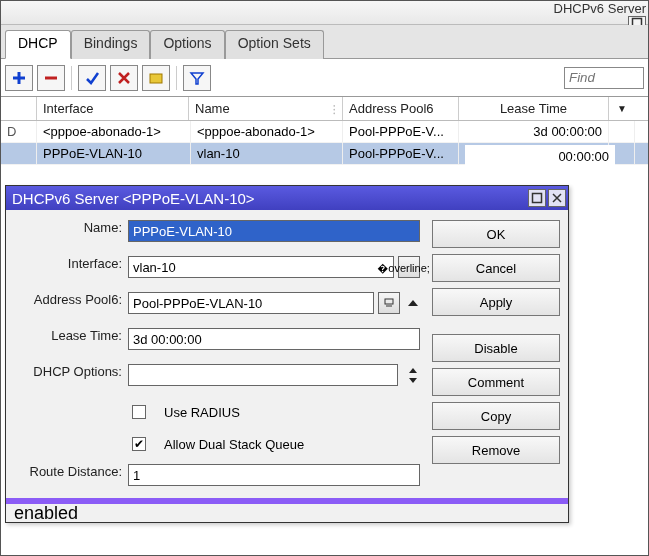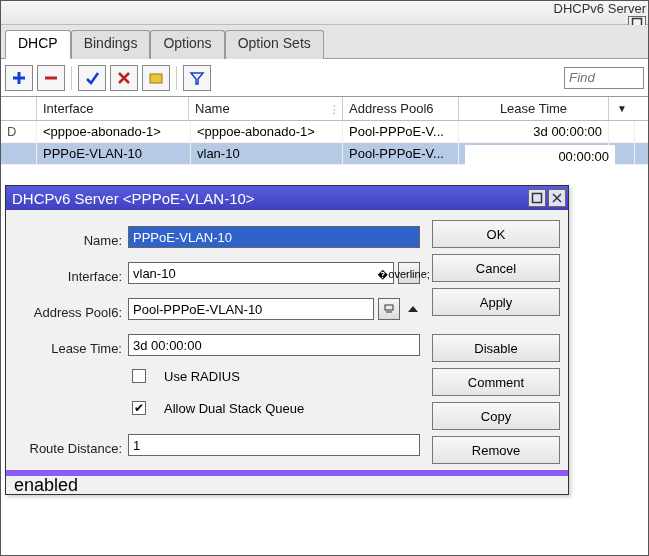--- a/index.html
+++ b/index.html
@@ -113,21 +113,21 @@
     padding:0 2px 0 6px;font-size:15px;
   }
   .dlg-titlebar .spacer{flex:1}
   .dlg-body{display:flex;padding:10px 8px 6px 8px;gap:12px}
   .form{flex:1;display:flex;flex-direction:column;gap:8px}
   .sidebtns{width:128px;display:flex;flex-direction:column;gap:6px}
   .sidebtn{
     height:28px;border:1px solid #777;background:linear-gradient(#f8f8f8,#e4e4e4);
     font-size:13px;cursor:default;display:flex;align-items:center;justify-content:center;
   }
-  .row{display:flex;align-items:flex-end;height:28px}
+  .row{display:flex;align-items:flex-start;height:28px}
   .row label{width:114px;text-align:right;padding-right:6px;font-size:13px;color:#222}
   .fieldwrap{flex:1;display:flex;align-items:center;gap:4px}
   .finput{
     height:22px;border:1px solid #666;background:#fff;padding:2px 4px;font-size:13px;
     flex:1;
   }
   .finput.selblue{background:#2f63c9;color:#fff}
   .ddbtn{
     width:22px;height:22px;border:1px solid #666;background:linear-gradient(#f6f6f6,#ddd);
     display:flex;align-items:center;justify-content:center;
@@ -301,20 +301,34 @@
           </div>
         </div>
 
         <div class="row">
           <label>Lease Time:</label>
           <div class="fieldwrap">
             <input class="finput" value="3d 00:00:00" style="">
           </div>
         </div>
 
+        <div class="row">
+          <label>DHCP Options:</label>
+          <div class="fieldwrap">
+            <input class="finput" value="" style="">
+            <div style="display:flex;flex-direction:column;gap:2px;margin-left:2px">
+              <div class="upbtn" style="height:8px">
+                  <div style="width:0;height:0;border-left:4px solid transparent;border-right:4px solid transparent;border-bottom:5px solid #222"></div>
+                </div>
+              <div class="upbtn" style="height:8px">
+                  <div style="width:0;height:0;border-left:4px solid transparent;border-right:4px solid transparent;border-top:5px solid #222"></div>
+                </div>
+            </div>
+          </div>
+        </div>
 
         <div class="checkrow">
           <div class="chk"></div>
           <span>Use RADIUS</span>
         </div>
 
         <div class="checkrow">
           <div class="chk">✔</div>
           <span>Allow Dual Stack Queue</span>
         </div>

